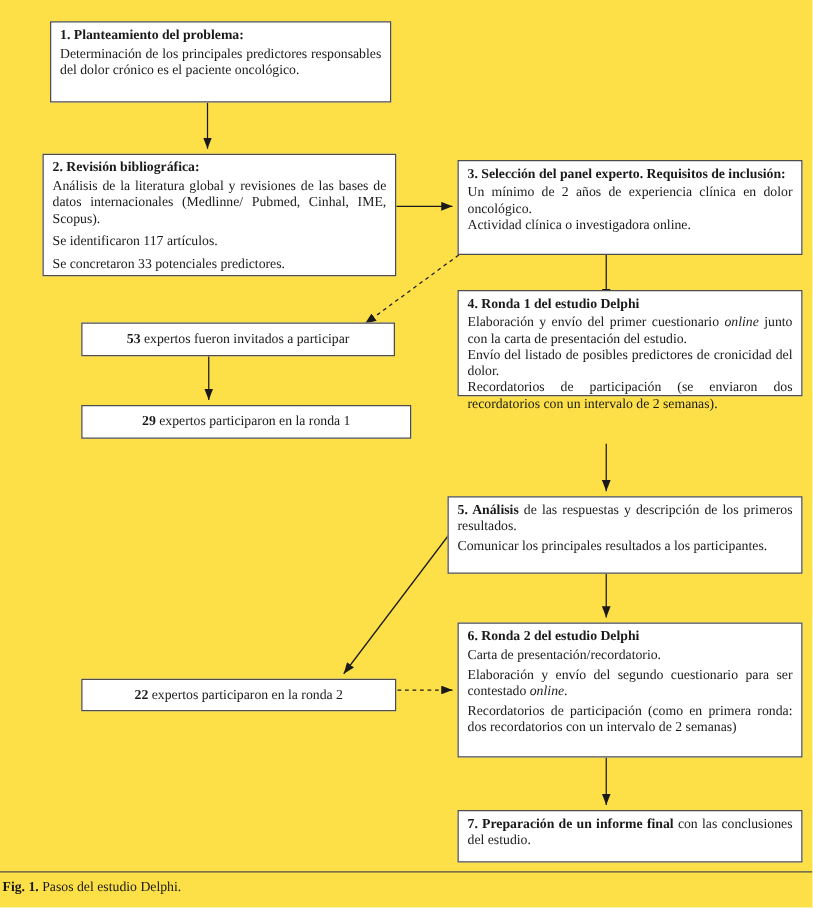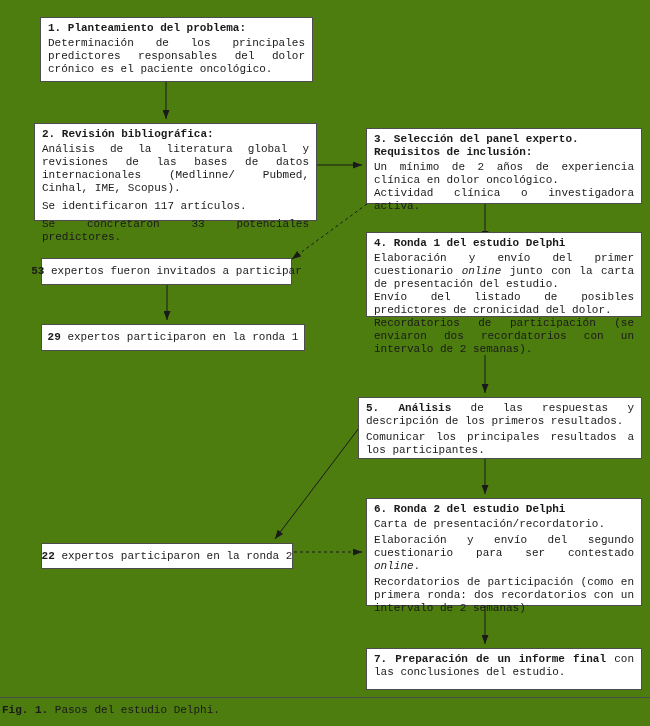--- a/index.html
+++ b/index.html
@@ -1,35 +1,35 @@
 <!DOCTYPE html>
 <html><head>
 <meta charset="utf-8">
 <style>
   html,body{margin:0;padding:0;background:#ffffff;}
   .canvas{
-    position:relative;width:650px;height:726px;background:#4d7c0f;
-    font-family:Liberation Mono, monospace;
+    position:relative;width:650px;height:726px;background:#fde047;
+    font-family:Liberation Serif, serif;
     font-size:11px;line-height:13px;color:#1a1a1a;overflow:hidden;
   }
   svg.arrows{position:absolute;left:0;top:0;z-index:0;}
   .box{
     position:absolute;box-sizing:border-box;background:#ffffff;
     border:1px solid #4d4d4d;padding:4px 7px;z-index:1;
   }
   .box .title{font-weight:bold;margin:0 0 2px 0;text-align:left;}
   .box p{margin:0;text-align:justify;}
   .box p.gap{margin-top:5px;}
   .box p.gap3{margin-top:3px;}
   .ital{font-style:italic;}
   .bold{font-weight:bold;}
   .smallbox{
     position:absolute;box-sizing:border-box;background:#ffffff;
     border:1px solid #4d4d4d;display:flex;align-items:center;
-    justify-content:center;text-align:center;z-index:1;white-space:pre;
+    justify-content:center;text-align:center;z-index:1;white-space:pre;margin-left:24px;
   }
   
   .b1{left:40px;top:17px;width:273px;height:65px;}
   .b2{left:34px;top:123px;width:283px;height:98px;}
   .b3{left:366px;top:128px;width:276px;height:76px;}
   .b4{left:366px;top:232px;width:276px;height:85px;}
   .b5{left:358px;top:397px;width:284px;height:62px;}
   .b6{left:366px;top:498px;width:276px;height:108px;}
   .b7{left:366px;top:648px;width:276px;height:42px;}
   .e53{left:41px;top:258px;width:251px;height:27px;}
@@ -69,21 +69,21 @@
   <div class="box b2">
     <div class="title">2. Revisión bibliográfica:</div>
     <p>Análisis de la literatura global y revisiones de las bases de datos internacionales (Medlinne/ Pubmed, Cinhal, IME, Scopus).</p>
     <p class="gap">Se identificaron 117 artículos.</p>
     <p class="gap">Se concretaron 33 potenciales predictores.</p>
   </div>
 
   <div class="box b3">
     <div class="title">3. Selección del panel experto. Requisitos de inclusión:</div>
     <p>Un mínimo de 2 años de experiencia clínica en dolor oncológico.</p>
-    <p>Actividad clínica o investigadora activa.</p>
+    <p>Actividad clínica o investigadora online.</p>
   </div>
 
   <div class="box b4">
     <div class="title">4. Ronda 1 del estudio Delphi</div>
     <p><span>Elaboración y envío del primer cuestionario </span><span class="ital">online</span><span> junto con la carta de presentación del estudio.</span></p>
     <p>Envío del listado de posibles predictores de cronicidad del dolor.</p>
     <p>Recordatorios de participación (se enviaron dos recordatorios con un intervalo de 2 semanas).</p>
   </div>
 
   <div class="box b5">

